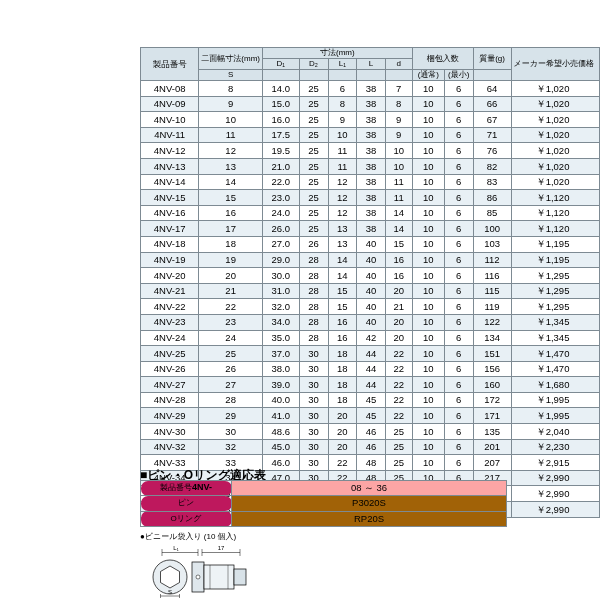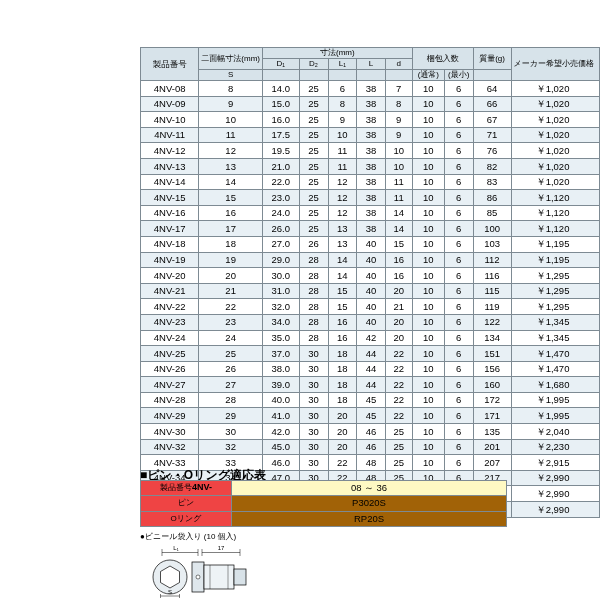--- a/index.html
+++ b/index.html
@@ -106,31 +106,32 @@
     color: #000;
   }
   .pin-table td, .pin-table th {
     border: 0.6px solid #7d8a93;
     text-align: center;
     padding: 2px 3px;
     line-height: 1.1;
     font-weight: normal;
   }
   .pin-label {
-    background: #ef4444;
+    background: #be185d;
     width: 84px;
     font-size: 8px;
+    border-radius: 7px;
   }
   .pin-val {
     background: #a16207;
     width: 268px;
     font-size: 9.5px;
   }
   .pin-head-val {
-    background: #fef9c3;
+    background: #fca5a5;
     font-size: 9.5px;
     text-align: center;
   }
   .pin-label b { font-weight: bold; font-size: 9px; }
 
   
   .footnote {
     position: absolute;
     left: 140px; top: 531px;
     font-size: 8px;
@@ -462,21 +463,21 @@
           <td class="col-l">45</td>
           <td class="col-d">22</td>
           <td class="col-pk">10</td>
           <td class="col-pk2">6</td>
           <td class="col-wt">171</td>
           <td class="col-price">￥1,995</td>
         </tr>
         <tr class="odd">
           <td class="col-model">4NV-30</td>
           <td class="col-s">30</td>
-          <td class="col-d1">42.0</td>
+          <td class="col-d1">48.6</td>
           <td class="col-d2">30</td>
           <td class="col-l1">20</td>
           <td class="col-l">46</td>
           <td class="col-d">25</td>
           <td class="col-pk">10</td>
           <td class="col-pk2">6</td>
           <td class="col-wt">135</td>
           <td class="col-price">￥2,040</td>
         </tr>
         <tr class="even">

